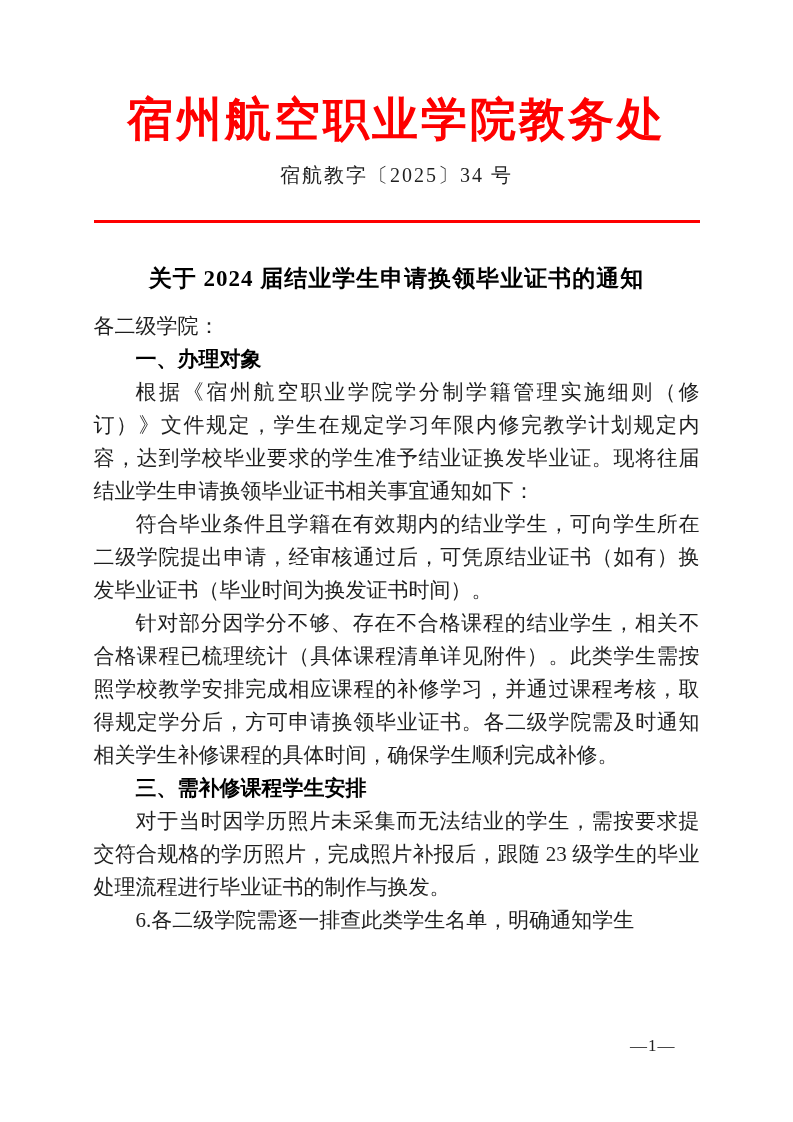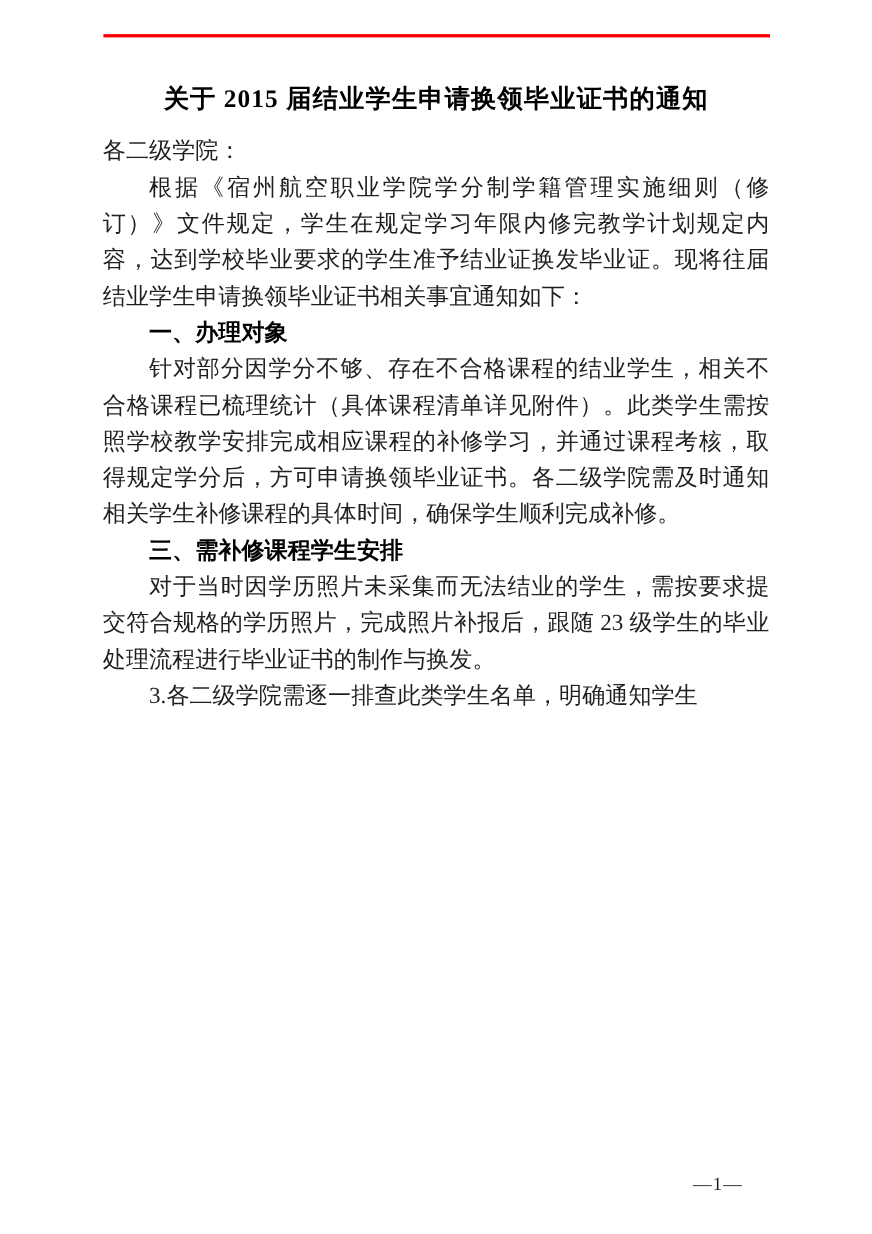--- a/index.html
+++ b/index.html
@@ -76,33 +76,38 @@
     font-size: 17px;
     color: #1f1f1f;
     letter-spacing: 1px;
   }
 </style>
 </head>
 <body>
 
 <div class="page">
 
+  <div class="letterhead">
+    <div class="org-title">宿州航空职业学院教务处</div>
+    <div class="doc-number">宿航教字〔2025〕34 号</div>
+  </div>
 
   <div class="red-rule"></div>
 
   <div class="doc-main">
-    <div class="doc-title">关于 2015 届结业学生申请换领毕业证书的通知</div>
+    <div class="doc-title">关于 2024 届结业学生申请换领毕业证书的通知</div>
 
     <div class="doc-body">
       <p class="salutation">各二级学院：</p>
 
-    <p class="para body">根据《宿州航空职业学院学分制学籍管理实施细则（修订）》文件规定，学生在规定学习年限内修完教学计划规定内容，达到学校毕业要求的学生准予结业证换发毕业证。现将往届结业学生申请换领毕业证书相关事宜通知如下：</p>
-        <p class="para heading">一、办理对象</p>
+    <p class="para heading">一、办理对象</p>
+        <p class="para body">根据《宿州航空职业学院学分制学籍管理实施细则（修订）》文件规定，学生在规定学习年限内修完教学计划规定内容，达到学校毕业要求的学生准予结业证换发毕业证。现将往届结业学生申请换领毕业证书相关事宜通知如下：</p>
+        <p class="para body">符合毕业条件且学籍在有效期内的结业学生，可向学生所在二级学院提出申请，经审核通过后，可凭原结业证书（如有）换发毕业证书（毕业时间为换发证书时间）。</p>
         <p class="para body">针对部分因学分不够、存在不合格课程的结业学生，相关不合格课程已梳理统计（具体课程清单详见附件）。此类学生需按照学校教学安排完成相应课程的补修学习，并通过课程考核，取得规定学分后，方可申请换领毕业证书。各二级学院需及时通知相关学生补修课程的具体时间，确保学生顺利完成补修。</p>
         <p class="para heading">三、需补修课程学生安排</p>
         <p class="para body">对于当时因学历照片未采集而无法结业的学生，需按要求提交符合规格的学历照片，完成照片补报后，跟随 23 级学生的毕业处理流程进行毕业证书的制作与换发。</p>
-        <p class="para body">3.各二级学院需逐一排查此类学生名单，明确通知学生</p>
+        <p class="para body">6.各二级学院需逐一排查此类学生名单，明确通知学生</p>
       </div>
   </div>
 
   <div class="page-number">—1—</div>
 
 </div>
 
 </body></html>

